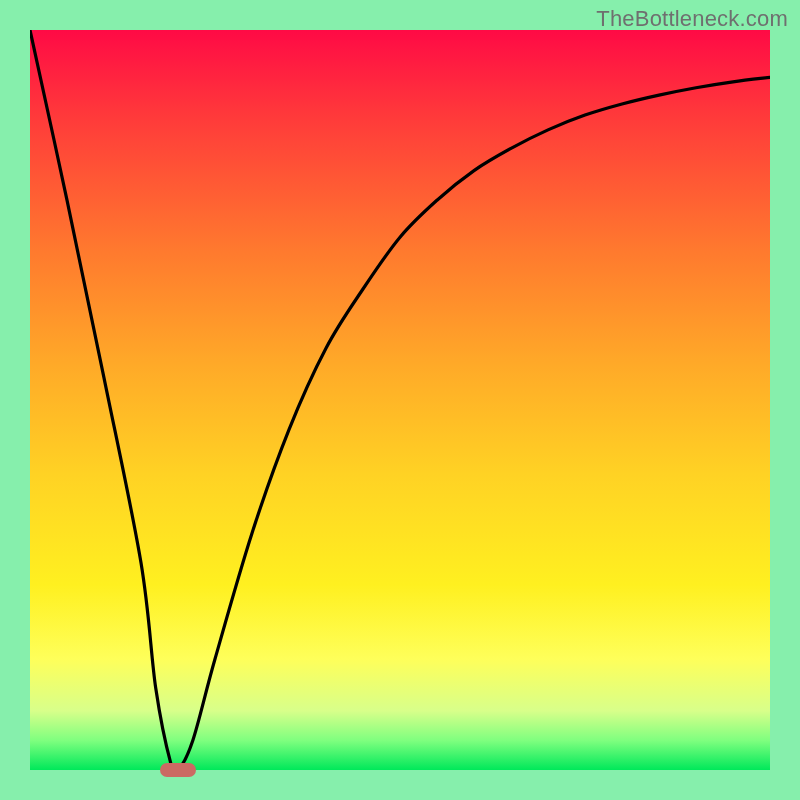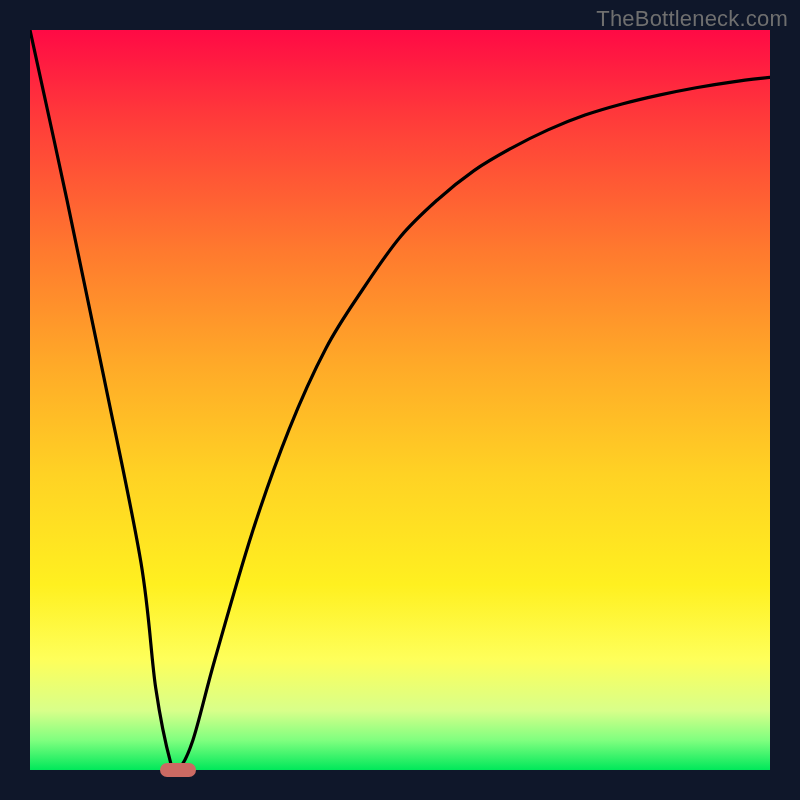--- a/index.html
+++ b/index.html
@@ -8,21 +8,21 @@
     width: 800px;
     height: 800px;
     overflow: hidden;
     background: #000;
     font-family: Arial, Helvetica, sans-serif;
   }
   .frame {
     position: relative;
     width: 800px;
     height: 800px;
-    background: #0f172a;
+    background: #86efac;
   }
   .plot {
     position: absolute;
     left: 30px;
     top: 30px;
     width: 740px;
     height: 740px;
     background: linear-gradient(to bottom,
       #ff0a45 0%,
       #ff3b3a 12%,

